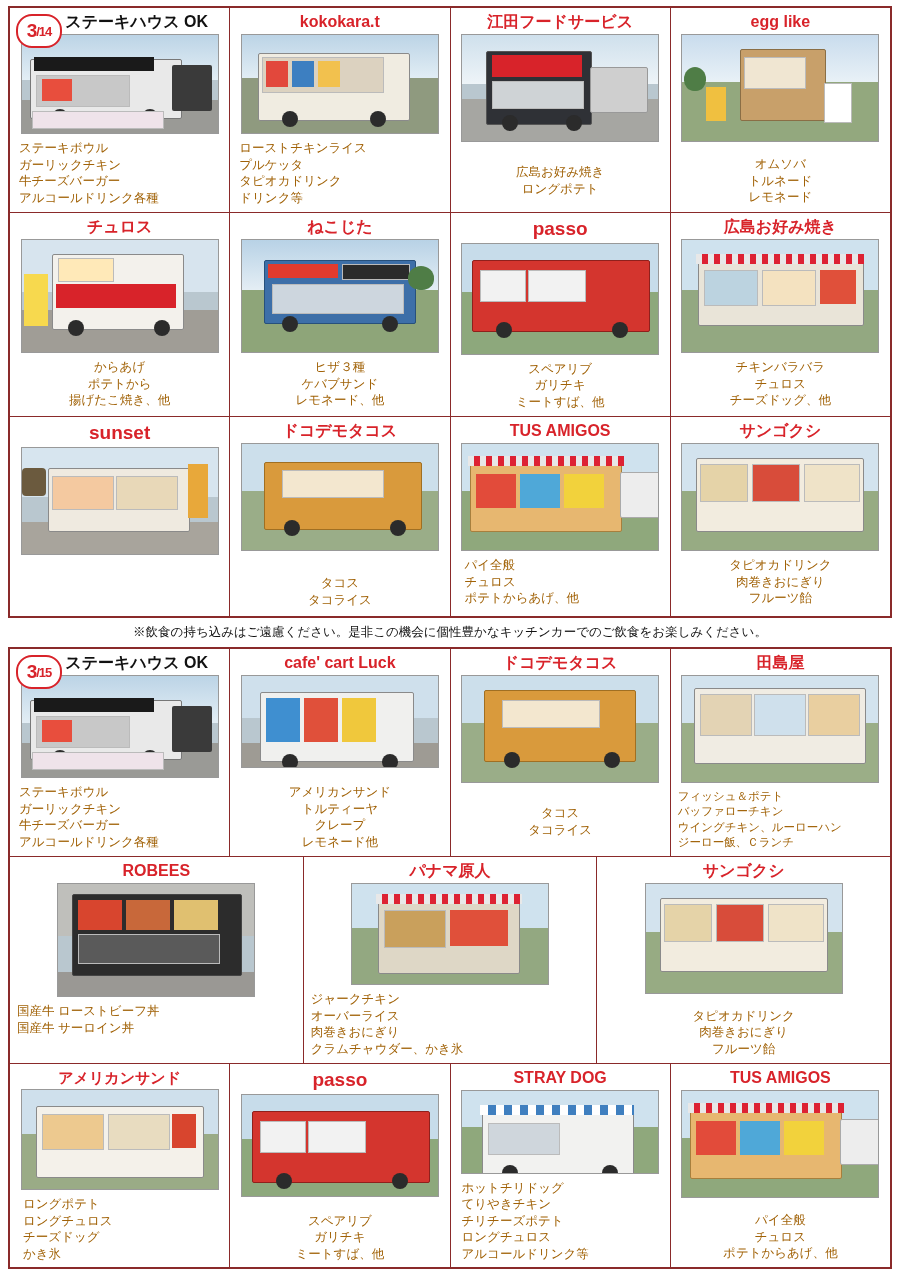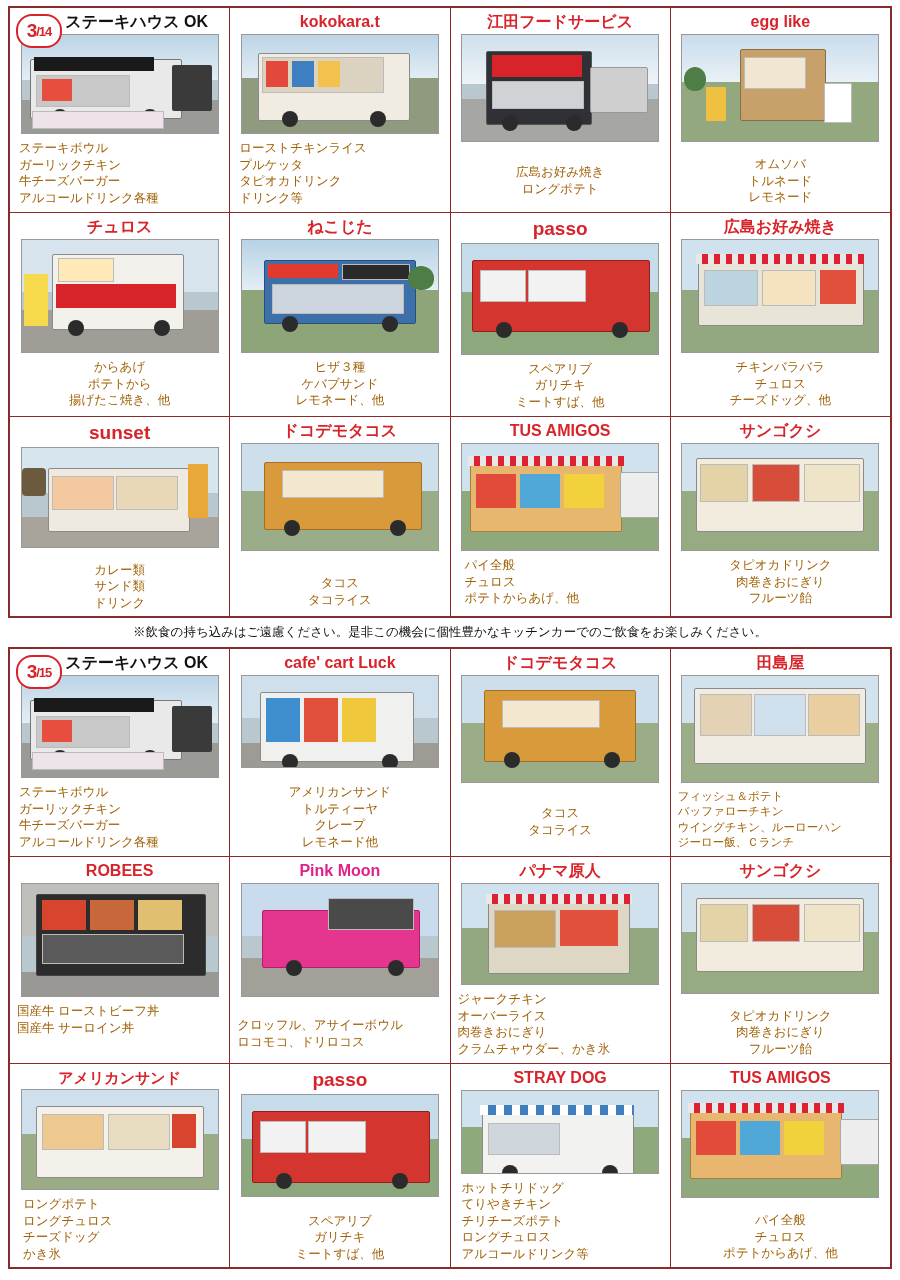--- a/index.html
+++ b/index.html
@@ -264,23 +264,20 @@
         <div class="vendor-name c-red" style="font-size:19px;">sunset</div>
         <div class="photo">
           <div class="sky" style="background:#d7e5ef"></div>
             <div class="asphalt" style="height:30%;background:#a8a49c"></div>
           <div class="truck" style="left:26px;top:20px;width:140px;height:62px;background:#efeae0;border:1px solid #8a8a8a;"></div>
           <div class="banner" style="left:30px;top:28px;width:60px;height:32px;background:#f4c9a0;"></div>
           <div class="banner" style="left:94px;top:28px;width:60px;height:32px;background:#e8d8b8;"></div>
           <div class="poster" style="left:166px;top:16px;width:20px;height:54px;background:#e8a83a;"></div>
           <div class="tree" style="left:0px;top:20px;width:24px;height:28px;background:#6b5a3e;border-radius:4px;"></div>
         </div>
-        <div class="menu center" style="margin-top:14px;">カレー類
-サンド類
-ドリンク</div>
       </div>
       <div class="cell">
         <div class="vendor-name c-red">ドコデモタコス</div>
         <div class="photo">
           <div class="sky" style="background:#ccdfeb"></div>
             <div class="ground" style="background:#9aad88"></div>
           <div class="truck" style="left:22px;top:18px;width:156px;height:66px;background:#d99a3c;border:1px solid #a06f22;"></div>
           <div class="banner" style="left:40px;top:26px;width:100px;height:26px;background:#f3e7cf;"></div>
           <div class="wheel" style="left:42px;top:76px;"></div>
           <div class="wheel" style="left:148px;top:76px;"></div>
@@ -405,33 +402,20 @@
           <div class="truck" style="left:14px;top:10px;width:168px;height:80px;background:#2c2c2c;border:1px solid #444;"></div>
           <div class="poster" style="left:20px;top:16px;width:44px;height:30px;background:#d8452e;"></div>
           <div class="poster" style="left:68px;top:16px;width:44px;height:30px;background:#c8683a;"></div>
           <div class="poster" style="left:116px;top:16px;width:44px;height:30px;background:#e0c070;"></div>
           <div class="banner" style="left:20px;top:50px;width:140px;height:28px;background:#5a5a5a;"></div>
         </div>
         <div class="menu left" style="padding-left:2px;">国産牛 ローストビーフ丼
 国産牛 サーロイン丼</div>
       </div>
       <div class="cell">
-        <div class="vendor-name c-magenta">Pink Moon</div>
-        <div class="photo tall">
-          <div class="sky" style="background:#c9dced"></div>
-            <div class="asphalt" style="height:34%;background:#a3a09a"></div>
-          <div class="truck" style="left:20px;top:26px;width:156px;height:56px;background:#e4368f;border:1px solid #b41f6c;"></div>
-          <div class="banner" style="left:86px;top:14px;width:84px;height:30px;background:#4a4a4a;"></div>
-          <div class="wheel" style="left:44px;top:76px;"></div>
-          <div class="wheel" style="left:146px;top:76px;"></div>
-        </div>
-        <div class="menu left" style="padding-left:2px;margin-top:20px;">クロッフル、アサイーボウル
-ロコモコ、ドリロコス</div>
-      </div>
-      <div class="cell">
         <div class="vendor-name c-red">パナマ原人</div>
         <div class="photo tall">
           <div class="sky" style="background:#cfe2ee"></div>
             <div class="ground" style="background:#93a881"></div>
           <div class="truck" style="left:26px;top:14px;width:140px;height:74px;background:#ded7c6;border:1px solid #8a8a8a;"></div>
           <div class="awning" style="left:24px;top:10px;width:146px;height:10px;"></div>
           <div class="banner" style="left:32px;top:26px;width:60px;height:36px;background:#c9a05c;"></div>
           <div class="poster" style="left:98px;top:26px;width:58px;height:36px;background:#e0503a;"></div>
         </div>
         <div class="menu left" style="padding-left:2px;">ジャークチキン

